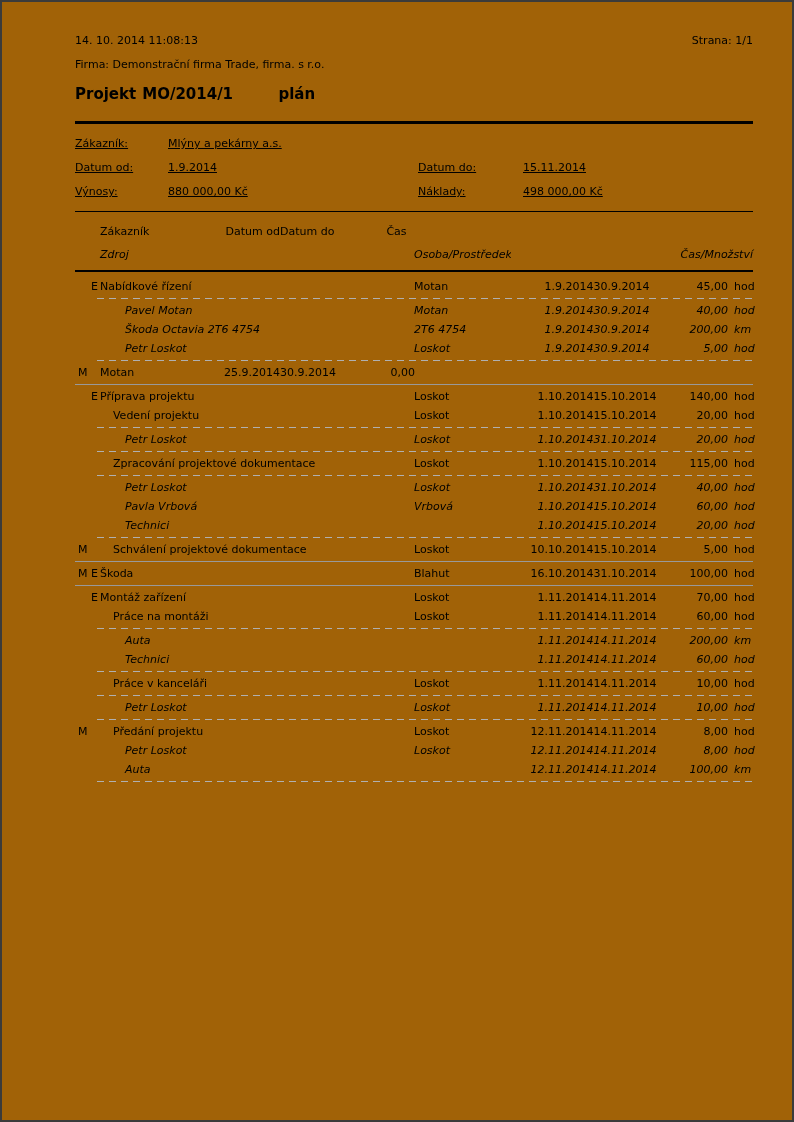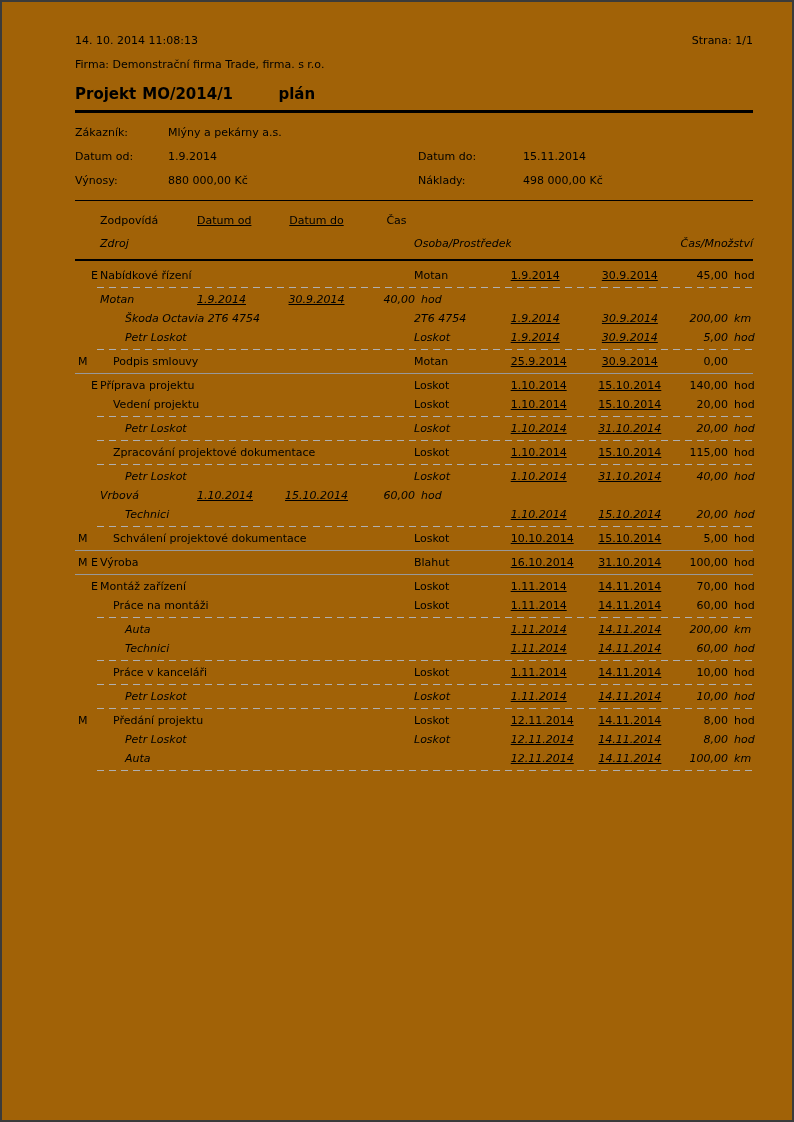--- a/index.html
+++ b/index.html
@@ -18,46 +18,46 @@
   .content { padding: 32px 39px 0 73px; }
 
   
   .topbar { display: flex; justify-content: space-between; align-items: baseline; }
   .firma { margin-top: 11px; }
 
   
   .title-block {
     margin-top: 14px;
     border-bottom: 3px solid #000;
-    padding-bottom: 7px;
+    padding-bottom: 18px;
     font-size: 15px;
     font-weight: bold;
     white-space: nowrap;
   }
   .title-block .t1 { display: inline-block; width: 62px; }
   .title-block .t2 { display: inline-block; width: 131px; }
 
   
   .meta { margin-top: 8px; border-bottom: 1px solid #000; padding-bottom: 7px; }
-  .meta-row { display: flex; height: 24px; line-height: 24px; }
+  .meta-row { display: flex; height: 24px; line-height: 24px; text-decoration: underline; }
   .meta-row .l1 { width: 93px; }
   .meta-row .v1 { width: 250px; }
   .meta-row .l2 { width: 105px; }
   .meta-row .v2 { flex: 1; }
 
   
   .thead { padding-top: 8px; border-bottom: 2px solid #000; padding-bottom: 4px; }
   .throw { display: flex; height: 23px; line-height: 23px; }
   .c-marker { width: 25px; display: flex; padding-left: 3px; }
   .c-marker .m { width: 13px; }
   .c-marker .e { flex: 1; }
   .c-label  { width: 315px; }
   .c-resp   { width: 97px; white-space: nowrap; overflow: hidden; }
-  .c-from   { width: 83px; text-align: left; white-space: nowrap; text-decoration: underline; }
-  .c-to     { width: 73px; text-align: center; white-space: nowrap; text-decoration: underline; }
+  .c-from   { width: 83px; text-align: right; white-space: nowrap; }
+  .c-to     { width: 73px; text-align: left; white-space: nowrap; }
   .c-val    { width: 62px; text-align: right; white-space: nowrap; }
   .c-unit   { width: 25px; padding-left: 6px; white-space: nowrap; }
   .c-time   { width: 87px; text-align: center; }
   .c-time2  { width: 87px; text-align: right; }
   .hdr1 .c-label { padding-left: 5px; }
   .hdr2 { font-style: italic; }
 
   
   .tbody { padding-top: 5px; }
   .trow { display: flex; height: 19px; line-height: 19px; }
@@ -108,21 +108,21 @@
         <span class="l1">Výnosy:</span>
         <span class="v1">880 000,00 Kč</span>
         <span class="l2">Náklady:</span>
         <span class="v2">498 000,00 Kč</span>
       </div>
     </div>
 
     <div class="thead">
       <div class="throw hdr1">
         <span class="c-marker"></span>
-        <span class="c-resp">Zodpovídá</span>
+        <span class="c-resp">Zákazník</span>
         <span class="c-from">Datum od</span>
         <span class="c-to">Datum do</span>
         <span class="c-time">Čas</span>
       </div>
       <div class="throw hdr2">
         <span class="c-marker"></span>
         <span class="c-label">Zdroj</span>
         <span class="c-resp">Osoba/Prostředek</span>
         <span class="c-from"></span>
         <span class="c-to"></span>
@@ -142,20 +142,21 @@
     <span class="c-to">30.9.2014</span>
     <span class="c-val">45,00</span>
     <span class="c-unit">hod</span>
   </div>
         <div class="sep dashed"></div>
         <div class="trow lvl-zdroj">
     <span class="c-marker">
             <span class="m"></span>
             <span class="e"></span>
           </span>
+    <span class="c-label">Pavel Motan</span>
     <span class="c-resp">Motan</span>
     <span class="c-from">1.9.2014</span>
     <span class="c-to">30.9.2014</span>
     <span class="c-val">40,00</span>
     <span class="c-unit">hod</span>
   </div>
         <div class="trow lvl-zdroj">
     <span class="c-marker">
             <span class="m"></span>
             <span class="e"></span>
@@ -178,21 +179,20 @@
     <span class="c-to">30.9.2014</span>
     <span class="c-val">5,00</span>
     <span class="c-unit">hod</span>
   </div>
         <div class="sep dashed"></div>
         <div class="trow lvl-cinnost">
     <span class="c-marker">
             <span class="m">M</span>
             <span class="e"></span>
           </span>
-    <span class="c-label">Podpis smlouvy</span>
     <span class="c-resp">Motan</span>
     <span class="c-from">25.9.2014</span>
     <span class="c-to">30.9.2014</span>
     <span class="c-val">0,00</span>
     <span class="c-unit"></span>
   </div>
         <div class="sep solid"></div>
         <div class="trow lvl-etapa">
     <span class="c-marker">
             <span class="m"></span>
@@ -254,20 +254,21 @@
     <span class="c-from">1.10.2014</span>
     <span class="c-to">31.10.2014</span>
     <span class="c-val">40,00</span>
     <span class="c-unit">hod</span>
   </div>
         <div class="trow lvl-zdroj">
     <span class="c-marker">
             <span class="m"></span>
             <span class="e"></span>
           </span>
+    <span class="c-label">Pavla Vrbová</span>
     <span class="c-resp">Vrbová</span>
     <span class="c-from">1.10.2014</span>
     <span class="c-to">15.10.2014</span>
     <span class="c-val">60,00</span>
     <span class="c-unit">hod</span>
   </div>
         <div class="trow lvl-zdroj">
     <span class="c-marker">
             <span class="m"></span>
             <span class="e"></span>
@@ -291,21 +292,21 @@
     <span class="c-to">15.10.2014</span>
     <span class="c-val">5,00</span>
     <span class="c-unit">hod</span>
   </div>
         <div class="sep solid"></div>
         <div class="trow lvl-etapa">
     <span class="c-marker">
             <span class="m">M</span>
             <span class="e">E</span>
           </span>
-    <span class="c-label">Výroba</span>
+    <span class="c-label">Škoda</span>
     <span class="c-resp">Blahut</span>
     <span class="c-from">16.10.2014</span>
     <span class="c-to">31.10.2014</span>
     <span class="c-val">100,00</span>
     <span class="c-unit">hod</span>
   </div>
         <div class="sep solid"></div>
         <div class="trow lvl-etapa">
     <span class="c-marker">
             <span class="m"></span>

